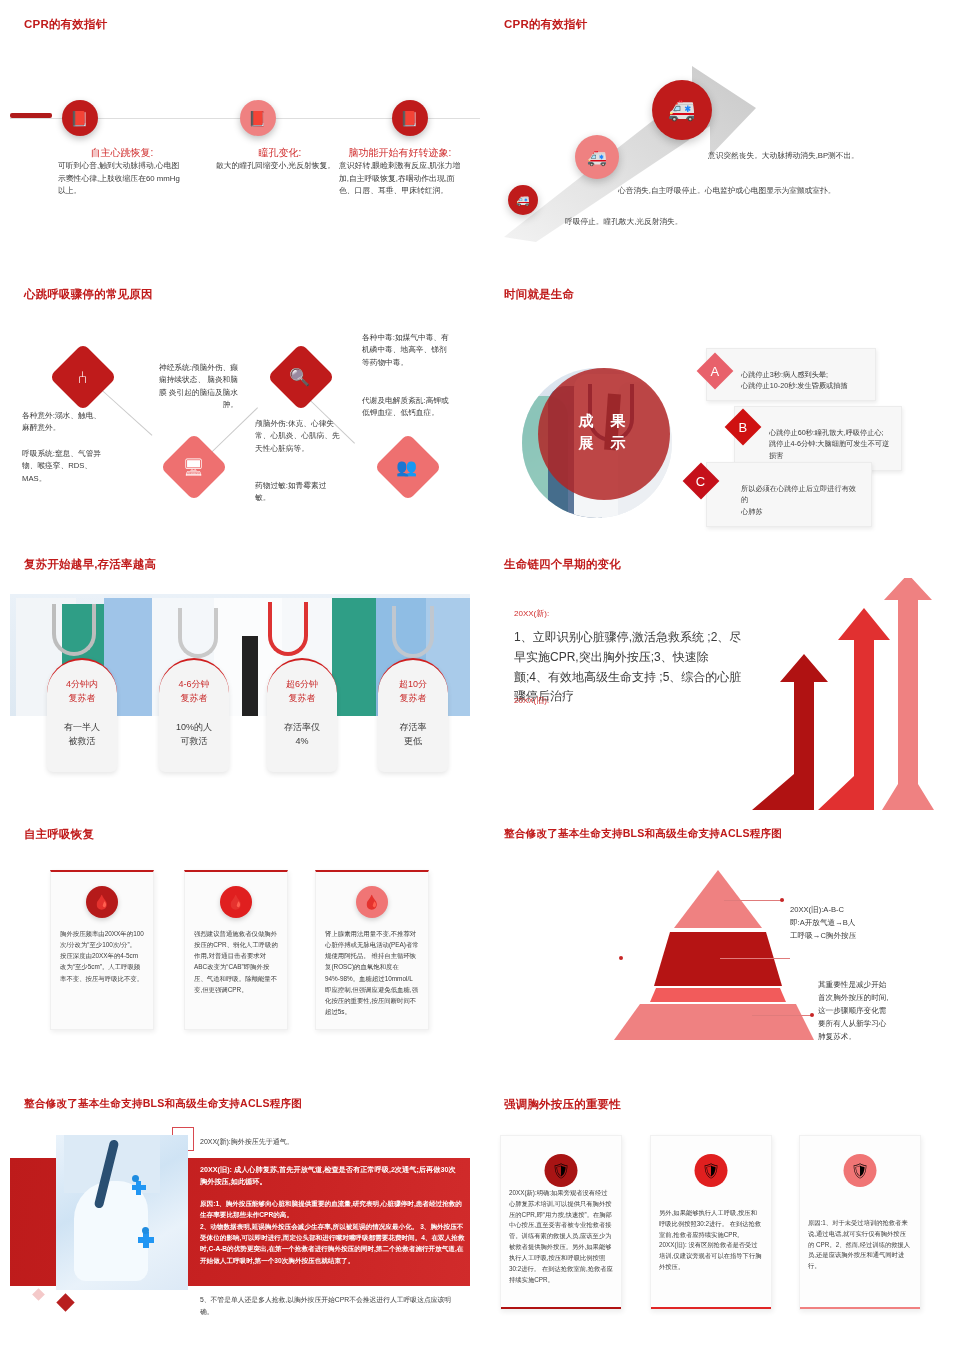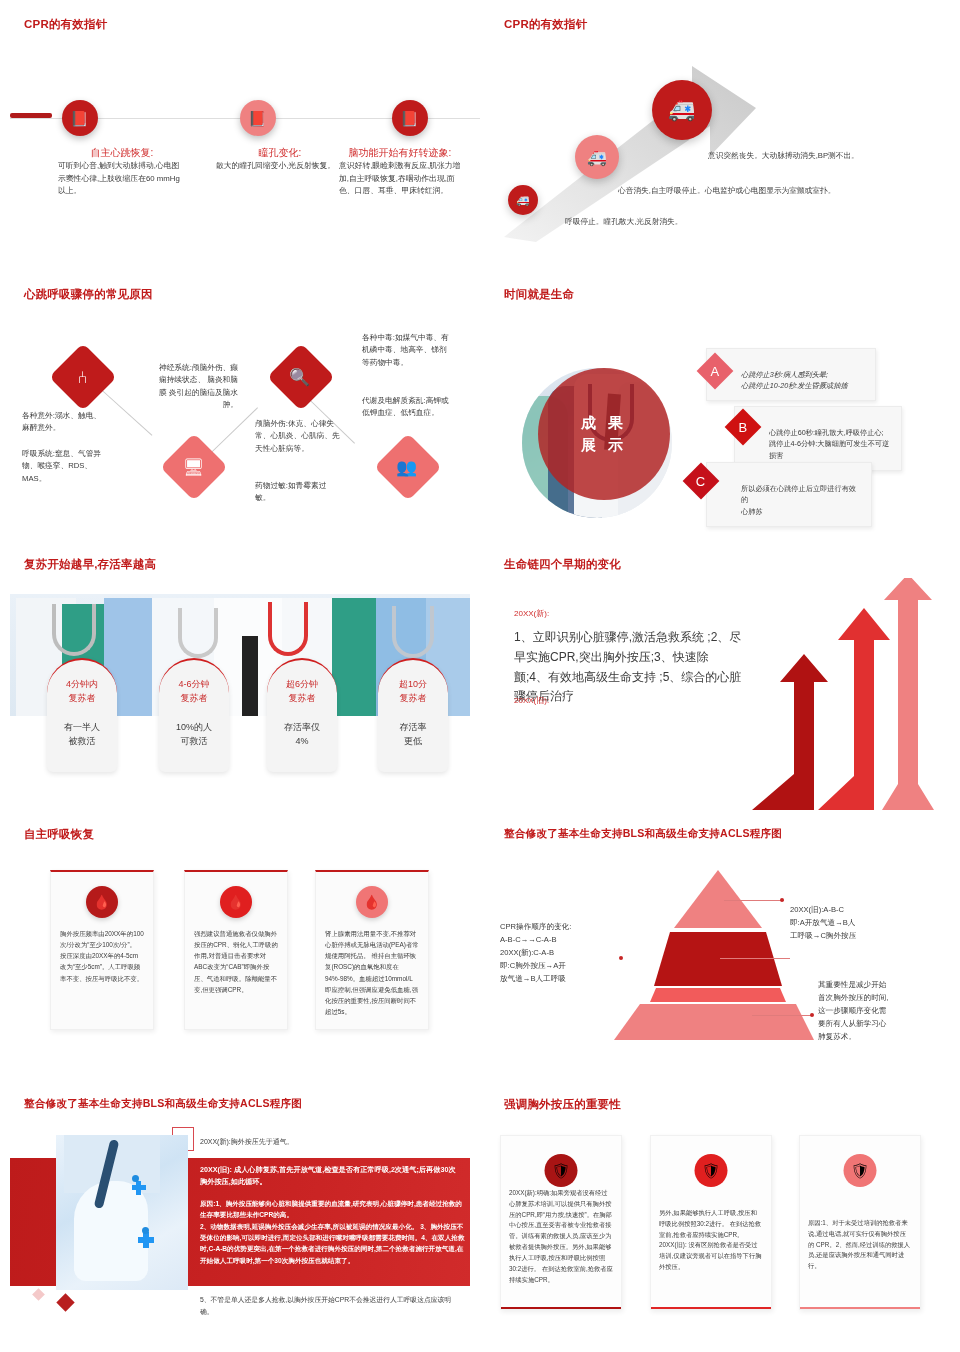--- a/index.html
+++ b/index.html
@@ -83,21 +83,21 @@
   .photo-circle .p2 { position:absolute; left:26px; top:18px; width:54px; height:140px; background:#2c4f7c; border-radius:18px 18px 0 0; opacity:.75;}
   .photo-circle .p3 { position:absolute; left:52px; top:6px; width:80px; height:150px; background:#f4f6f8; border-radius:14px 14px 0 0;}
   .photo-circle .p4 { position:absolute; left:96px; top:14px; width:56px; height:146px; background:#eceff3; border-radius:12px 12px 0 0;}
   .photo-circle .tie { position:absolute; left:84px; top:26px; width:13px; height:56px; background:#2b3a4a; transform: rotate(4deg);}
   .photo-circle .steth { position:absolute; left:66px; top:16px; width:46px; height:58px; border:4px solid #1f3a6b; border-top:none; border-radius: 0 0 24px 24px; }
   .circle-overlay {
     position: absolute; left: 58px; top: 98px;
     width: 132px; height: 132px; border-radius: 50%;
     background: rgba(178,36,36,.84);
     display: flex; flex-direction: column; align-items: center; justify-content: center;
-    color: #fff; font-weight: bold; font-size: 15px; letter-spacing: 4px; line-height: 1.45;
+    color: #fff; font-weight: bold; font-size: 15px; letter-spacing: 4px; line-height: 1.45; font-family: Liberation Mono, monospace;
   }
   .abc-card {
     position: absolute; background: #f7f7f7;
     border: 1px solid #ececec;
     box-shadow: 1px 2px 4px rgba(0,0,0,.08);
     font-size: 7.2px; color: #3a3a3a; line-height: 1.62;
     padding: 8px 10px 8px 34px;
   }
   .abc-badge {
     position: absolute; width: 26px; height: 26px;
@@ -283,21 +283,21 @@
         <div class="p3"></div>
         <div class="p4"></div>
       <div class="steth"></div>
         <div class="tie"></div>
     </div>
     <div class="circle-overlay">
       <div>成 果</div>
       <div>展 示</div>
     </div>
 
-    <div class="abc-card" style="left:226px;top:78px;width:170px;white-space:pre-line;font-style:italic;">
+    <div class="abc-card" style="left:226px;top:78px;width:170px;white-space:pre-line;">
       <span>心跳停止3秒:病人感到头晕;
 心跳停止10-20秒:发生昏厥或抽搐</span>
     </div>
     <div class="abc-badge" style="left:222px;top:88px;background:#e8616b;">
       <b>A</b>
     </div>
 
     <div class="abc-card" style="left:254px;top:136px;width:168px;white-space:pre-line;">
       <span>心跳停止60秒:瞳孔散大,呼吸停止心;
 跳停止4-6分钟:大脑细胞可发生不可逆损害</span>
@@ -404,25 +404,20 @@
   <div class="slide">
     <div class="slide-title small">整合修改了基本生命支持BLS和高级生命支持ACLS程序图</div>
 
     <svg style="position:absolute;left:130px;top:58px;" width="216" height="180" viewBox="0 0 216 180">
       <path d="M108 2 L152 60 L64 60 Z" fill="#ef8181"></path>
       <path d="M60 64 L156 64 L172 118 L44 118 Z" fill="#b51414"></path>
       <path d="M46 120 L170 120 L176 134 L40 134 Z" fill="#f25b5b"></path>
       <path d="M30 136 L186 136 L204 172 L4 172 Z" fill="#ef8181"></path>
     </svg>
 
-    <div class="pyr-txt" style="left:20px;top:110px;width:106px;white-space:pre-line;">CPR操作顺序的变化:
-A-B-C→→C-A-B
-20XX(新):C-A-B
-即:C胸外按压→A开
-放气道→B人工呼吸</div>
     <div class="pyr-txt" style="left:310px;top:70px;width:112px;white-space:pre-line;margin-top:23px;">20XX(旧):A-B-C
 即:A开放气道→B人
 工呼吸→C胸外按压</div>
     <div class="pyr-txt" style="left:338px;top:168px;width:108px;white-space:pre-line;">其重要性是减少开始
 首次胸外按压的时间,
 这一步骤顺序变化需
 要所有人从新学习心
 肺复苏术。</div>
 
     <div class="leader" style="left:240px;top:148px;width:70px;"></div>

